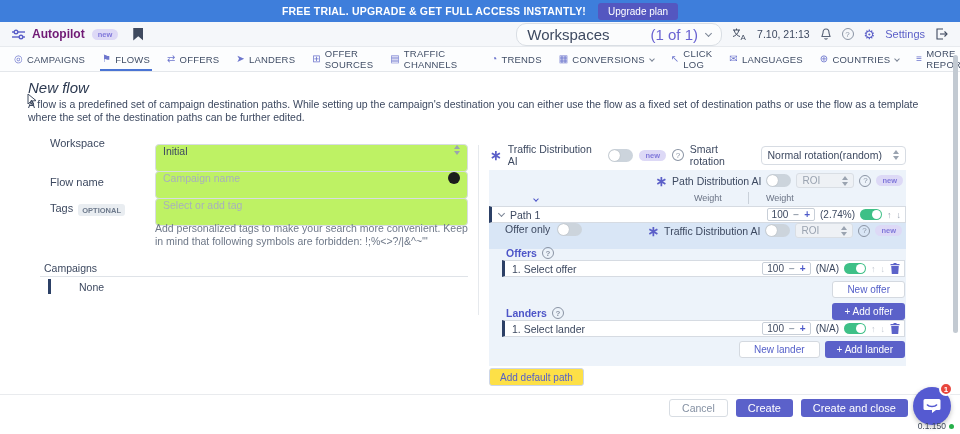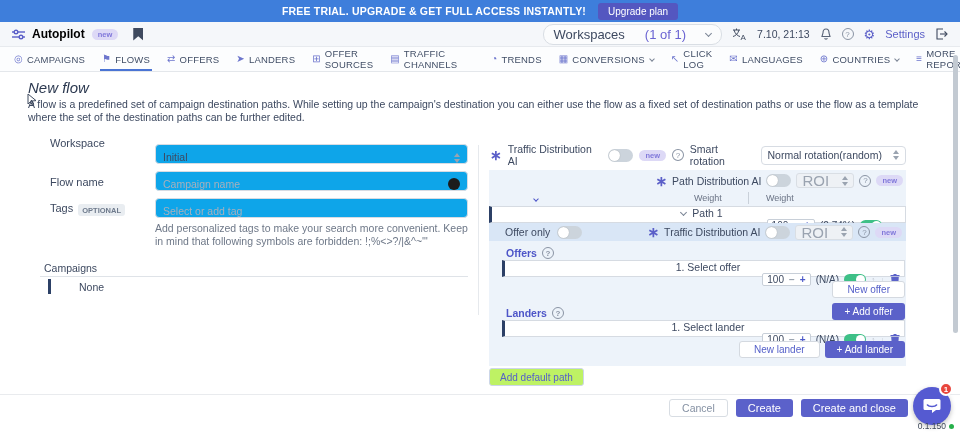--- a/index.html
+++ b/index.html
@@ -9,29 +9,29 @@
   
   .banner { position:absolute; top:0; left:0; width:960px; height:22px; background:#3e7edb;
     display:flex; align-items:center; justify-content:center; gap:12px; }
   .banner .msg { color:#fff; font-size:10.5px; font-weight:bold; letter-spacing:.2px; }
   .banner .upgrade { background:#5457c0; color:#fff; border:none; border-radius:3px;
     font-size:10px; padding:3px 10px; font-family:inherit; cursor:pointer; }
 
   
   .topbar { position:absolute; top:22px; left:0; width:960px; height:25px; background:#f5f7fa;
     border-bottom:1px solid #e7eaee; display:flex; align-items:center; padding:0 12px; gap:7px; }
-  .brand { color:#000000; font-weight:bold; font-size:12px; cursor:pointer; }
+  .brand { color:#701a75; font-weight:bold; font-size:12px; cursor:pointer; }
   .badge-new { background:#ddd9f6; color:#8078da; font-size:7.5px; font-weight:bold;
     padding:1px 6px; border-radius:8px; }
   .bookmark { width:10px; height:13px; background:#3f4a5f; margin-left:8px;
     clip-path:polygon(0 0,100% 0,100% 100%,50% 68%,0 100%); cursor:pointer; }
   .top-right { margin-left:auto; display:flex; align-items:center; gap:10px; }
-  .ws-pill { display:flex; align-items:center; gap:20px; border:1px solid #d9dee4; border-radius:10px;
-    background:#fbfcfd; padding:2px 10px; font-size:13px; color:#3d4960; cursor:pointer; }
-  .ws-pill .purple { color:#6a63d2; }
+  .ws-pill { display:flex; align-items:center; gap:8px; border:1px solid #d9dee4; border-radius:10px;
+    background:#fbfcfd; padding:2px 10px; font-size:15px; color:#3d4960; cursor:pointer; }
+  .ws-pill .purple { color:#6a63d2;margin-left:33px; }
   .chev { width:5px; height:5px; border-left:1.5px solid #7a8495; border-bottom:1.5px solid #7a8495;
     transform:rotate(-45deg); display:inline-block; margin-top:-2px; }
   .time { font-size:10.5px; color:#3d4960; }
   .iconbtn { display:inline-flex; align-items:center; cursor:pointer; }
   .helpc { width:12px; height:12px; border:1px solid #8a94a4; border-radius:50%; color:#8a94a4;
     font-size:8px; display:inline-flex; align-items:center; justify-content:center; }
   .helpc::after { content:"?"; }
   .gear { color:#5b5fc8; font-size:13px; cursor:pointer; }
   .settings { color:#5b5fc8; font-size:11px; cursor:pointer; }
 
@@ -48,22 +48,22 @@
     transform:rotate(-45deg); display:inline-block; margin:-1px 0 0 1px; }
 
   
   .page-title { position:absolute; left:28px; top:79px; font-size:15px; color:#2c3950;font-style:italic; }
   .mouse-cursor { position:absolute; left:27px; top:92px; }
   .page-desc { position:absolute; left:28px; top:98px; width:905px; font-size:10.5px;
     line-height:13px; color:#3d4960; }
 
   
   .flabel { position:absolute; left:50px; font-size:11px; color:#3d4960; }
-  .select, .tinput { position:absolute; left:155px; width:313px; height:20px; border:1px solid #d7dce3;
-    border-radius:4px; background:#0ea5e9; display:flex; align-items:flex-end; padding:0 7px;
+  .select, .tinput { position:absolute; left:155px; width:313px; height:28px; border:1px solid #d7dce3;
+    border-radius:4px; background:#bef264; display:flex; align-items:flex-start; padding:0 7px;
     font-size:10.5px; color:#3d4960; }
   .select { justify-content:space-between; cursor:pointer; }
   .stp { display:inline-flex; flex-direction:column; gap:2px; }
   .stp i { width:0; height:0; border-left:3px solid transparent; border-right:3px solid transparent; }
   .stp .up { border-bottom:4px solid #9aa3b0; }
   .stp .dn { border-top:4px solid #9aa3b0; }
   input.real { font-family:inherit; font-size:10.5px; color:#3d4960; border:none; outline:none;
     flex:1; background:transparent; }
   input.real::placeholder { color:#a8b0bc; }
   .colordot { width:12px; height:12px; border-radius:50%; background:#1c1c1c; cursor:pointer; }
@@ -86,62 +86,62 @@
   .r1 { position:absolute; left:490px; top:145px; width:416px; height:20px; display:flex; align-items:center; gap:6px; }
   .r1 .lbl { font-size:10.5px; color:#3d4960; }
   .r1 .right { margin-left:auto; display:flex; align-items:center; gap:6px; }
   .sel-rot { width:148px; height:19px; border:1px solid #d7dce3; border-radius:4px; background:#fff;
     display:flex; align-items:center; justify-content:space-between; padding:0 6px; font-size:10.5px; cursor:pointer; }
 
   .block { position:absolute; left:489px; top:170px; width:417px; height:196px; background:#edf3fa; }
   .pathai { position:absolute; top:3px; right:3px; display:flex; align-items:center; gap:5px; }
   .pathai .lbl, .oo-right .lbl { font-size:10.5px; color:#3d4960; }
   .sel-dis { width:58px; height:15px; border:1px solid #d9dee4; border-radius:3px; background:#eef1f5;
-    color:#9aa3b0; font-size:15px; display:flex; align-items:center; justify-content:space-between;
+    color:#9aa3b0; font-size:10px; display:flex; align-items:center; justify-content:space-between;
     padding:0 5px; }
   .dp-head { position:absolute; top:22px; left:5px; right:0; height:13px; font-size:10px; }
   .dp-title { display:inline-flex; align-items:center; gap:5px; color:#4d55c8; font-weight:bold;
     font-size:10px; letter-spacing:.2px; cursor:pointer;flex-direction:column; }
   .chev-p { width:4px; height:4px; border-left:1.5px solid #4d55c8; border-bottom:1.5px solid #4d55c8;
     transform:rotate(-45deg); margin-top:-2px; }
   .col-w { position:absolute; left:200px; top:1px; color:#6a7385; font-size:9px; }
   .col-sep { position:absolute; left:254px; top:0; width:1px; height:12px; background:#c9d0d9; }
   .col-a { position:absolute; left:272px; top:1px; color:#6a7385; font-size:9px; }
 
   .prow { position:absolute; left:0; right:0; background:#fff; border:1px solid #d6dbe2;
-    border-left:3px solid #2c4066; display:flex; align-items:center; font-size:10.5px; color:#3d4960;flex-direction:column; }
+    border-left:3px solid #2c4066; display:flex; align-items:center; font-size:10.5px; color:#3d4960; }
   .prow .nm { display:flex; align-items:center; gap:6px; padding-left:7px; }
   .prow .rg { margin-left:auto; display:flex; align-items:center; gap:5px; padding-right:4px; }
   .wbox { height:13px; border:1px solid #c8cfd8; border-radius:2px; display:flex; align-items:center;
     gap:5px; padding:0 4px; font-size:10px; background:#fff; }
   .wminus { color:#98a1ae; font-weight:bold; cursor:pointer; }
   .wplus { color:#4d5ac9; font-weight:bold; cursor:pointer; }
   .pct { font-size:10px; }
   .tgl-sm { width:22px; height:11px; border-radius:6px; background:#ccd4dc; position:relative; cursor:pointer; flex:none; }
   .tgl-sm::after { content:""; position:absolute; width:9px; height:9px; border-radius:50%; background:#fff; top:1px; left:1px; }
   .tgl-sm.on { background:#3ec087; }
   .tgl-sm.on::after { left:auto; right:1px; }
   .arr { font-size:9px; color:#9aa3b2; cursor:pointer; }
   .arr.dim { color:#c4cad3; }
 
-  .oo-row { position:absolute; top:53px; left:0; right:0; height:18px; background:#d9e6f6;
-    display:flex; align-items:center; padding:0 4px 0 16px; gap:7px; }
+  .oo-row { position:absolute; top:53px; left:0; right:0; height:26px; background:#d9e6f6;
+    display:flex; align-items:flex-start; padding:0 4px 0 16px; gap:7px; }
   .oo-row .oolbl { font-size:10.5px; color:#3d4960; }
   .oo-right { margin-left:auto; display:flex; align-items:center; gap:5px; }
 
   .sec-title { position:absolute; left:17px; display:inline-flex; align-items:center; gap:5px;
     color:#4d55c8; font-weight:bold; font-size:10.5px; }
   .btnrow { position:absolute; right:1px; display:flex; gap:5px; }
   .btn-ghost { height:17px; background:#fff; border:1px solid #d4d9e0; border-radius:3px;
     color:#5560c9; font-size:10px; padding:0 14px; font-family:inherit; cursor:pointer; }
   .btn-fill { height:17px; background:#5b61c9; border:none; border-radius:3px; color:#fff;
     font-size:10px; padding:0 12px; font-family:inherit; cursor:pointer; }
   .trash { cursor:pointer; display:inline-flex; }
 
-  .add-default { position:absolute; left:489px; top:368px; height:18px; background:#bef264;
+  .add-default { position:absolute; left:489px; top:368px; height:18px; background:#fde047;
     border:1px solid #ccd6ea; border-radius:3px; color:#5560c9; font-size:10px; padding:0 10px;
     font-family:inherit; cursor:pointer; }
 
   
   .foot-hr { position:absolute; left:0; top:394px; width:960px; height:1px; background:#e9ebee; }
   .foot-btns { position:absolute; top:399px; right:52px; display:flex; gap:8px; }
   .btn-cancel { height:18px; background:#fff; border:1px solid #d8dde3; border-radius:3px;
     color:#8591a3; font-size:10.5px; padding:0 12px; font-family:inherit; cursor:pointer; }
   .btn-primary { height:18px; background:#5b61ca; border:none; border-radius:3px; color:#fff;
     font-size:11px; padding:0 12px; font-family:inherit; cursor:pointer; }

